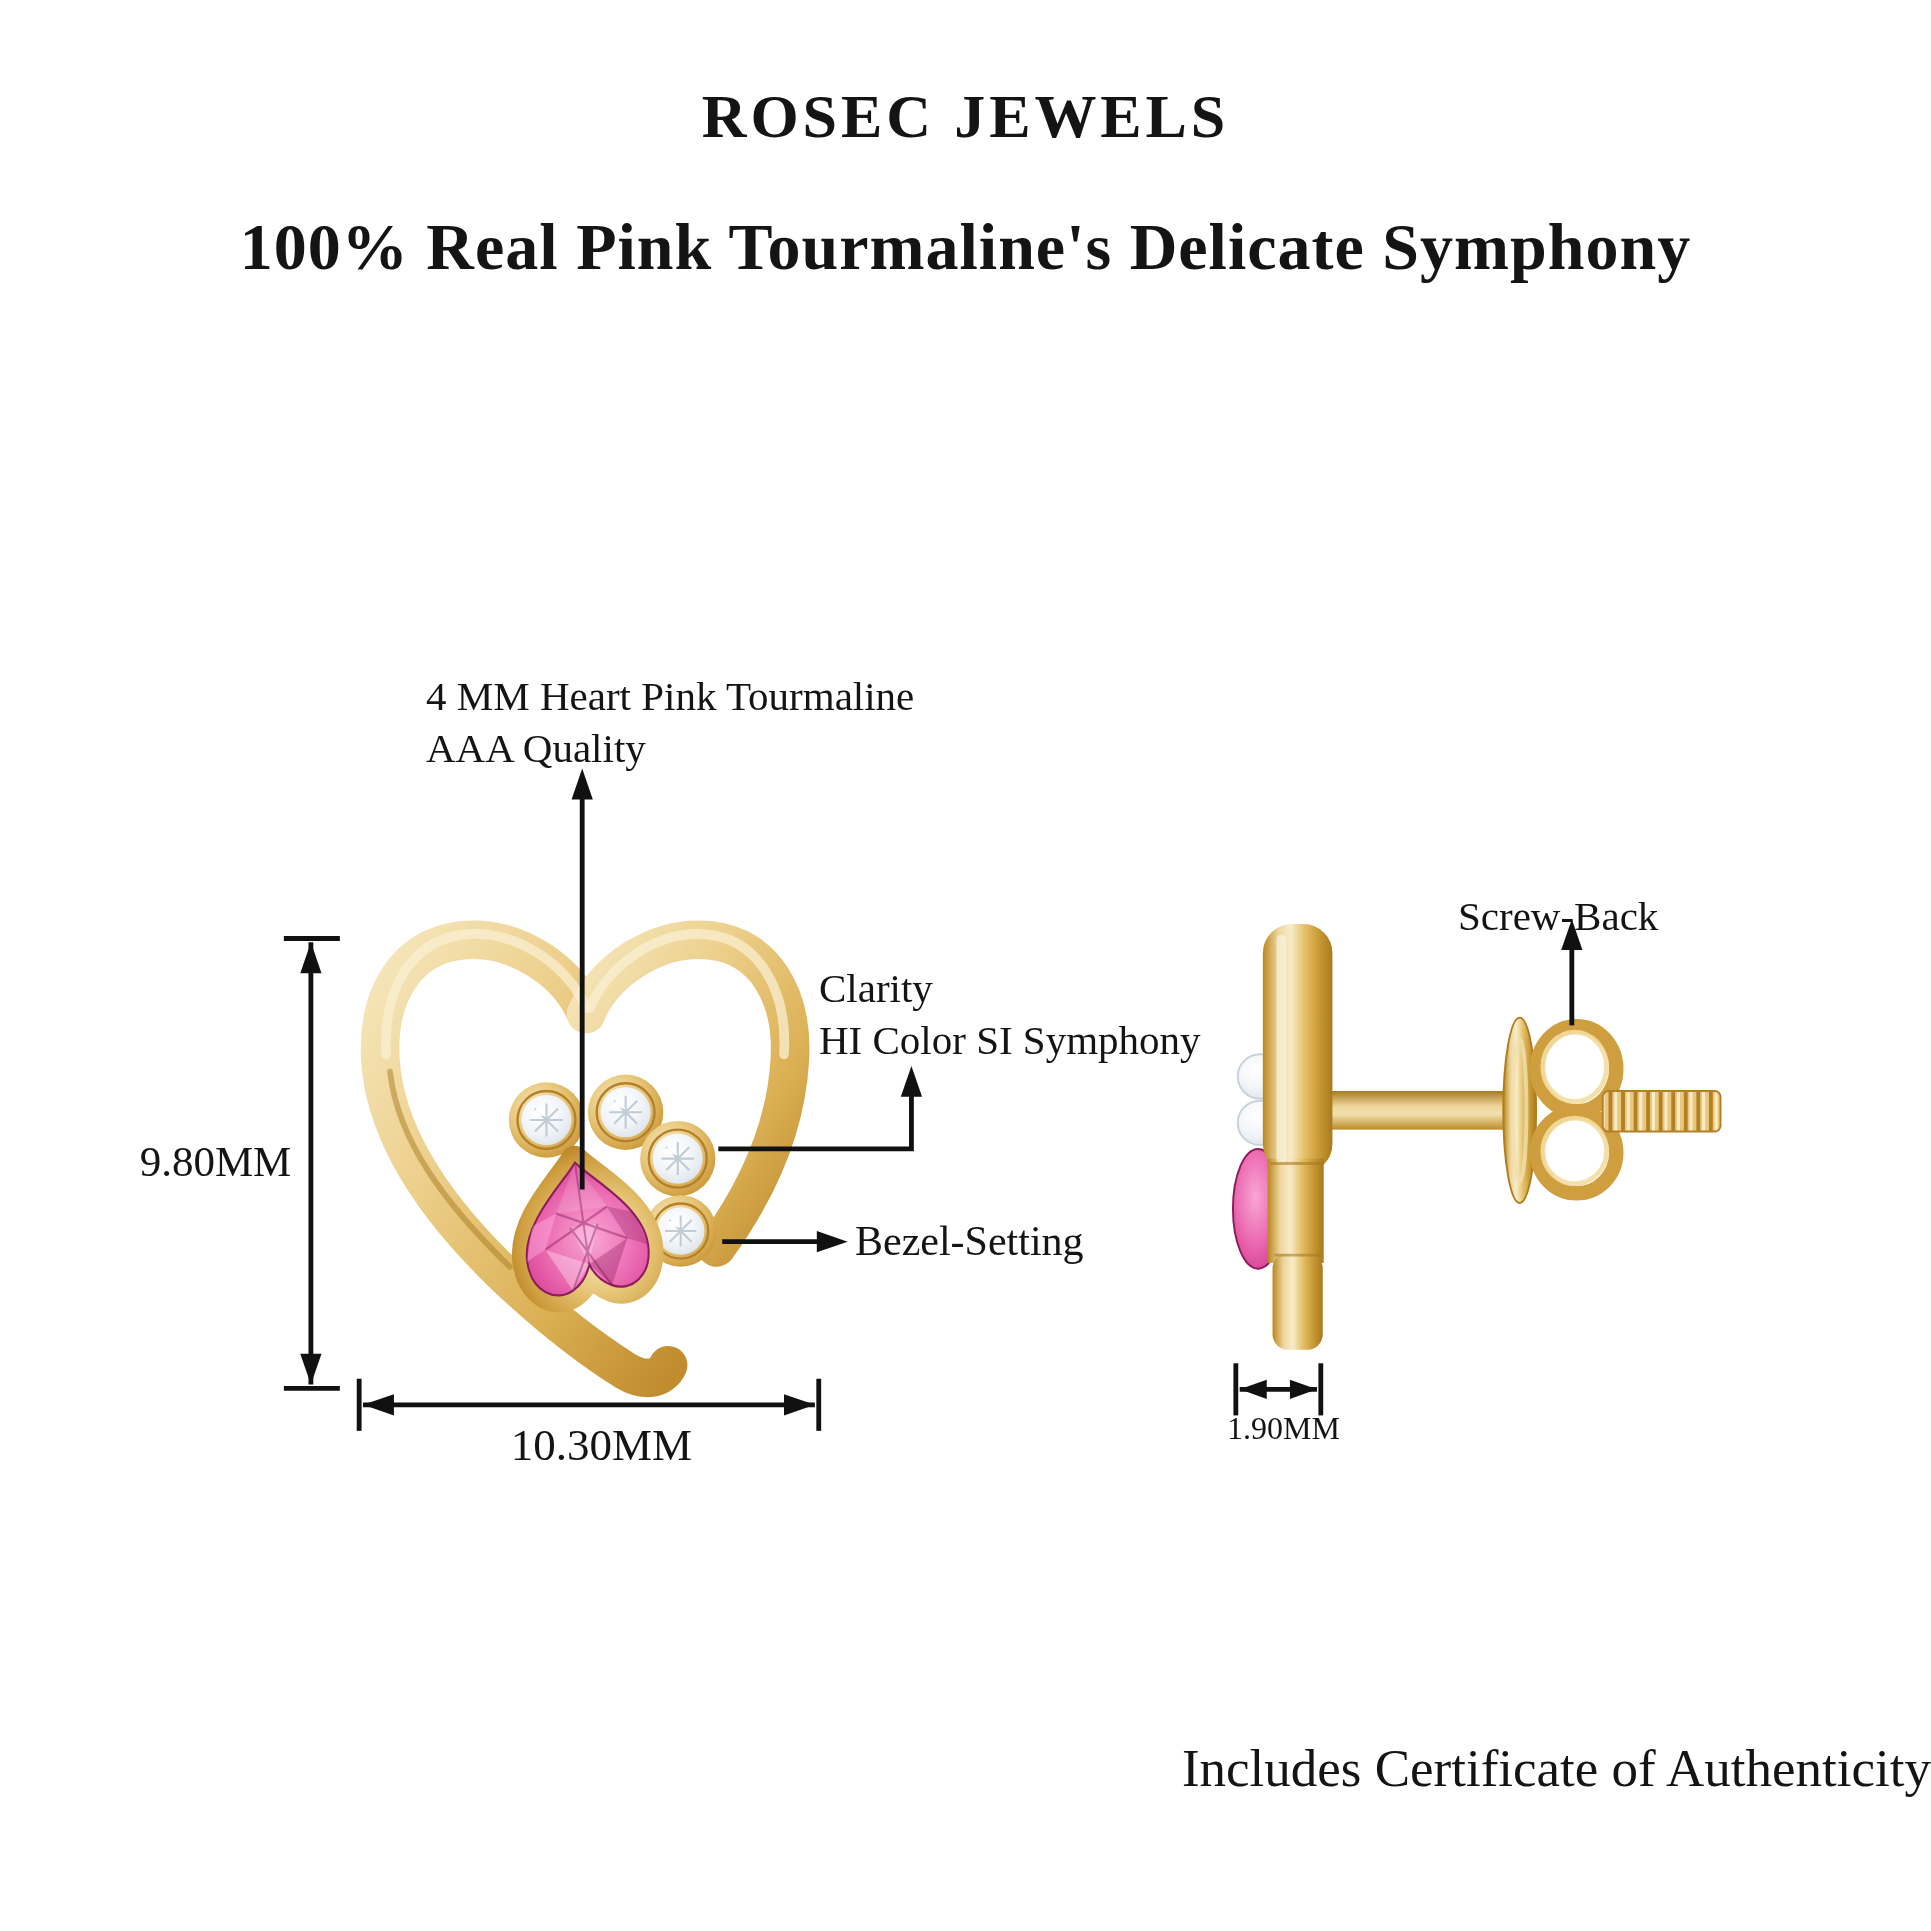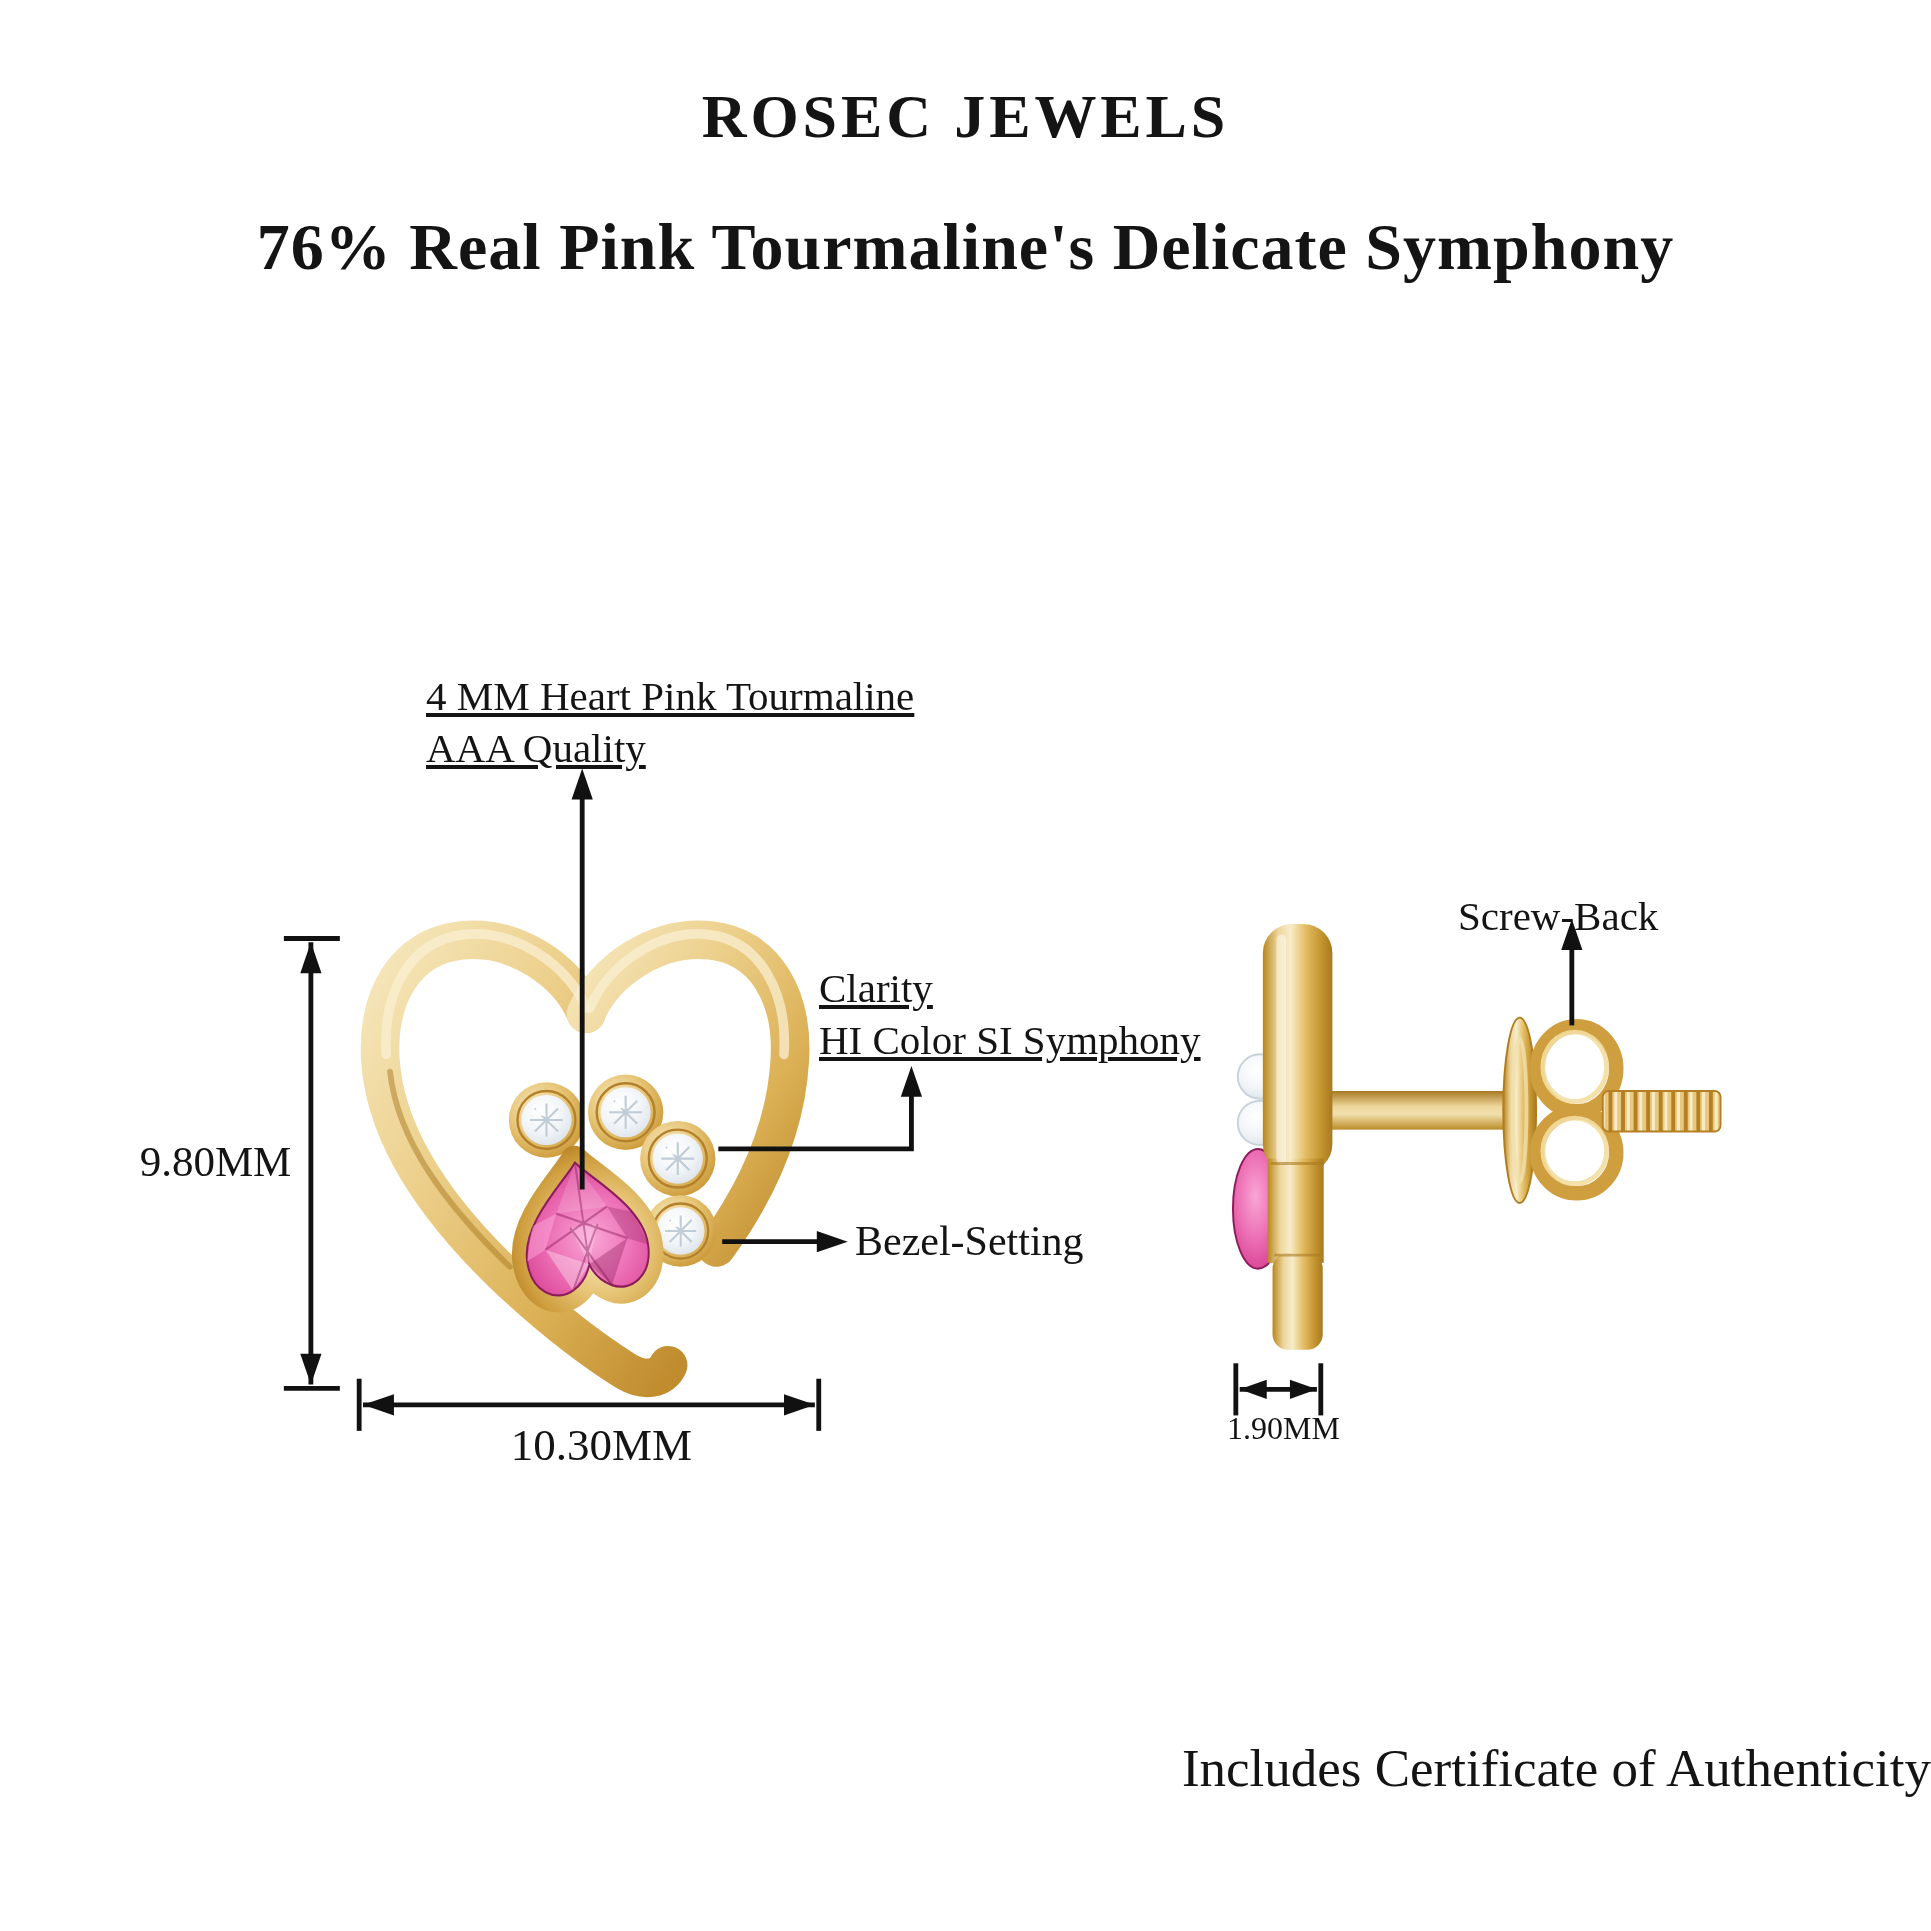--- a/index.html
+++ b/index.html
@@ -11,21 +11,21 @@
   .ann{font-size:41px;line-height:1.28;white-space:nowrap;}
   .dim{font-size:43px;white-space:nowrap;}
   .dim-h{top:1137px;left:124px;width:183px;text-align:center;}
   .dim-w{top:1419px;left:442px;width:319px;text-align:center;font-size:45px;}
   .dim-t{top:1410px;left:1182px;width:203px;text-align:center;font-size:32px;}
   .ann-gem{top:670px;left:426px;}
   .ann-dia{top:962px;left:819px;}
   .ann-bezel{top:1215px;left:855px;font-size:42px;}
   .ann-screw{top:875px;left:1458px;margin-top:15px;}
   .footer{top:1738px;left:0;width:1931px;text-align:right;font-size:53px;}
-  .ln{display:block;text-decoration:underline;}
+  .ln{display:block;}
   svg{position:absolute;top:0;left:0;}
 </style>
 </head>
 <body>
 
 <div class="stage">
 
   <svg width="1931" height="1931" viewBox="0 0 2000 2000">
     <defs>
       <linearGradient id="goldStroke" x1="0" y1="0" x2="1" y2="1">
@@ -186,21 +186,21 @@
         <line x1="1280" y1="1412" x2="1280" y2="1466"></line>
         <line x1="1368" y1="1412" x2="1368" y2="1466"></line>
         <line x1="1284" y1="1439" x2="1364" y2="1439"></line>
         <polygon points="1284,1439 1312,1429 1312,1449" stroke="none"></polygon>
         <polygon points="1364,1439 1336,1429 1336,1449" stroke="none"></polygon>
       </g>
     </g>
   </svg>
 
   <div class="abs brand">ROSEC JEWELS</div>
-  <div class="abs tagline">76% Real Pink Tourmaline's Delicate Symphony</div>
+  <div class="abs tagline">100% Real Pink Tourmaline's Delicate Symphony</div>
 
   <div class="abs ann ann-gem">
     <span class="ln">4 MM Heart Pink Tourmaline</span>
     <span class="ln">AAA Quality</span>
   </div>
 
   <div class="abs ann ann-dia">
     <span class="ln">Clarity</span>
     <span class="ln">HI Color SI Symphony</span>
   </div>

